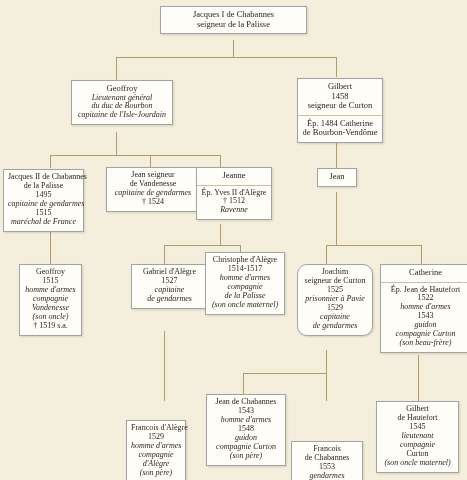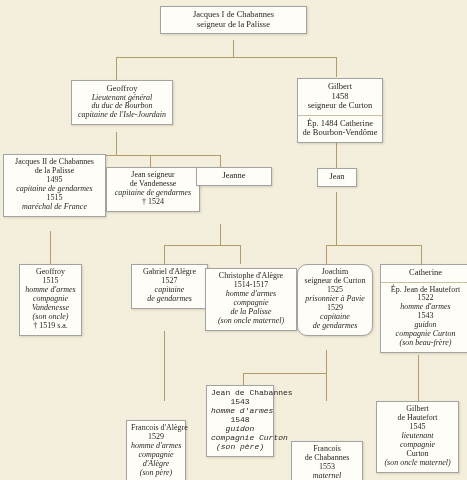--- a/index.html
+++ b/index.html
@@ -116,21 +116,21 @@
       <span class="ln f85">Gilbert</span>
       <span class="ln f85">1458</span>
       <span class="ln f85">seigneur de Curton</span>
     </div>
     <div class="seg">
       <span class="ln f85">Ép. 1484 Catherine</span>
       <span class="ln f85">de Bourbon-Vendôme</span>
     </div>
   </div>
 
-  <div class="node" style="left:3px; top:154px; width:103px;">
+  <div class="node" style="left:3px; top:169px; width:81px;">
     <div class="seg">
       <span class="ln f8">Jacques II de Chabannes</span>
       <span class="ln f8">de la Palisse</span>
       <span class="ln f8">1495</span>
       <span class="ln f8 it">capitaine de gendarmes</span>
       <span class="ln f8">1515</span>
       <span class="ln f8 it">maréchal de France</span>
     </div>
   </div>
 
@@ -140,20 +140,25 @@
       <span class="ln f8">de Vandenesse</span>
       <span class="ln f8 it">capitaine de gendarmes</span>
       <span class="ln f8">† 1524</span>
     </div>
   </div>
 
   <div class="node" style="left:196px; top:167px; width:76px;">
     <div class="seg">
       <span class="ln f85">Jeanne</span>
     </div>
+    <div class="seg">
+      <span class="ln f8">Ép. Yves II d'Alègre</span>
+      <span class="ln f8">† 1512</span>
+      <span class="ln f8 it">Ravenne</span>
+    </div>
   </div>
 
   <div class="node" style="left:317px; top:168px; width:40px;">
     <div class="seg">
       <span class="ln f85">Jean</span>
     </div>
   </div>
 
   <div class="node" style="left:19px; top:264px; width:63px;">
     <div class="seg">
@@ -169,21 +174,21 @@
 
   <div class="node" style="left:131px; top:264px; width:77px;">
     <div class="seg">
       <span class="ln f8">Gabriel d'Alègre</span>
       <span class="ln f8">1527</span>
       <span class="ln f8 it">capitaine</span>
       <span class="ln f8 it">de gendarmes</span>
     </div>
   </div>
 
-  <div class="node" style="left:205px; top:268px; width:92px;font-family:Liberation Serif, serif;">
+  <div class="node" style="left:205px; top:252px; width:80px;font-family:Liberation Serif, serif;">
     <div class="seg">
       <span class="ln f8">Christophe d'Alègre</span>
       <span class="ln f8">1514-1517</span>
       <span class="ln f8 it">homme d'armes</span>
       <span class="ln f8 it">compagnie</span>
       <span class="ln f8 it">de la Palisse</span>
       <span class="ln f8 it">(son oncle maternel)</span>
     </div>
   </div>
 
@@ -218,38 +223,38 @@
     <div class="seg">
       <span class="ln f8">Francois d'Alègre</span>
       <span class="ln f8">1529</span>
       <span class="ln f8 it">homme d'armes</span>
       <span class="ln f8 it">compagnie</span>
       <span class="ln f8 it">d'Alègre</span>
       <span class="ln f8 it">(son père)</span>
     </div>
   </div>
 
-  <div class="node" style="left:206px; top:385px; width:68px;font-family:Liberation Mono, monospace;">
+  <div class="node" style="left:206px; top:394px; width:80px;">
     <div class="seg">
       <span class="ln f8">Jean de Chabannes</span>
       <span class="ln f8">1543</span>
       <span class="ln f8 it">homme d'armes</span>
       <span class="ln f8">1548</span>
       <span class="ln f8 it">guidon</span>
       <span class="ln f8 it">compagnie Curton</span>
       <span class="ln f8 it">(son père)</span>
     </div>
   </div>
 
   <div class="node" style="left:291px; top:401px; width:72px;margin-top:40px;">
     <div class="seg">
       <span class="ln f8">Francois</span>
       <span class="ln f8">de Chabannes</span>
       <span class="ln f8">1553</span>
-      <span class="ln f8 it">maternel</span>
+      <span class="ln f8 it">gendarmes</span>
       <span class="ln f8 it">compagnie Curton</span>
       <span class="ln f8 it">(son père)</span>
     </div>
   </div>
 
   <div class="node" style="left:376px; top:401px; width:83px;">
     <div class="seg">
       <span class="ln f8">Gilbert</span>
       <span class="ln f8">de Hautefort</span>
       <span class="ln f8">1545</span>

